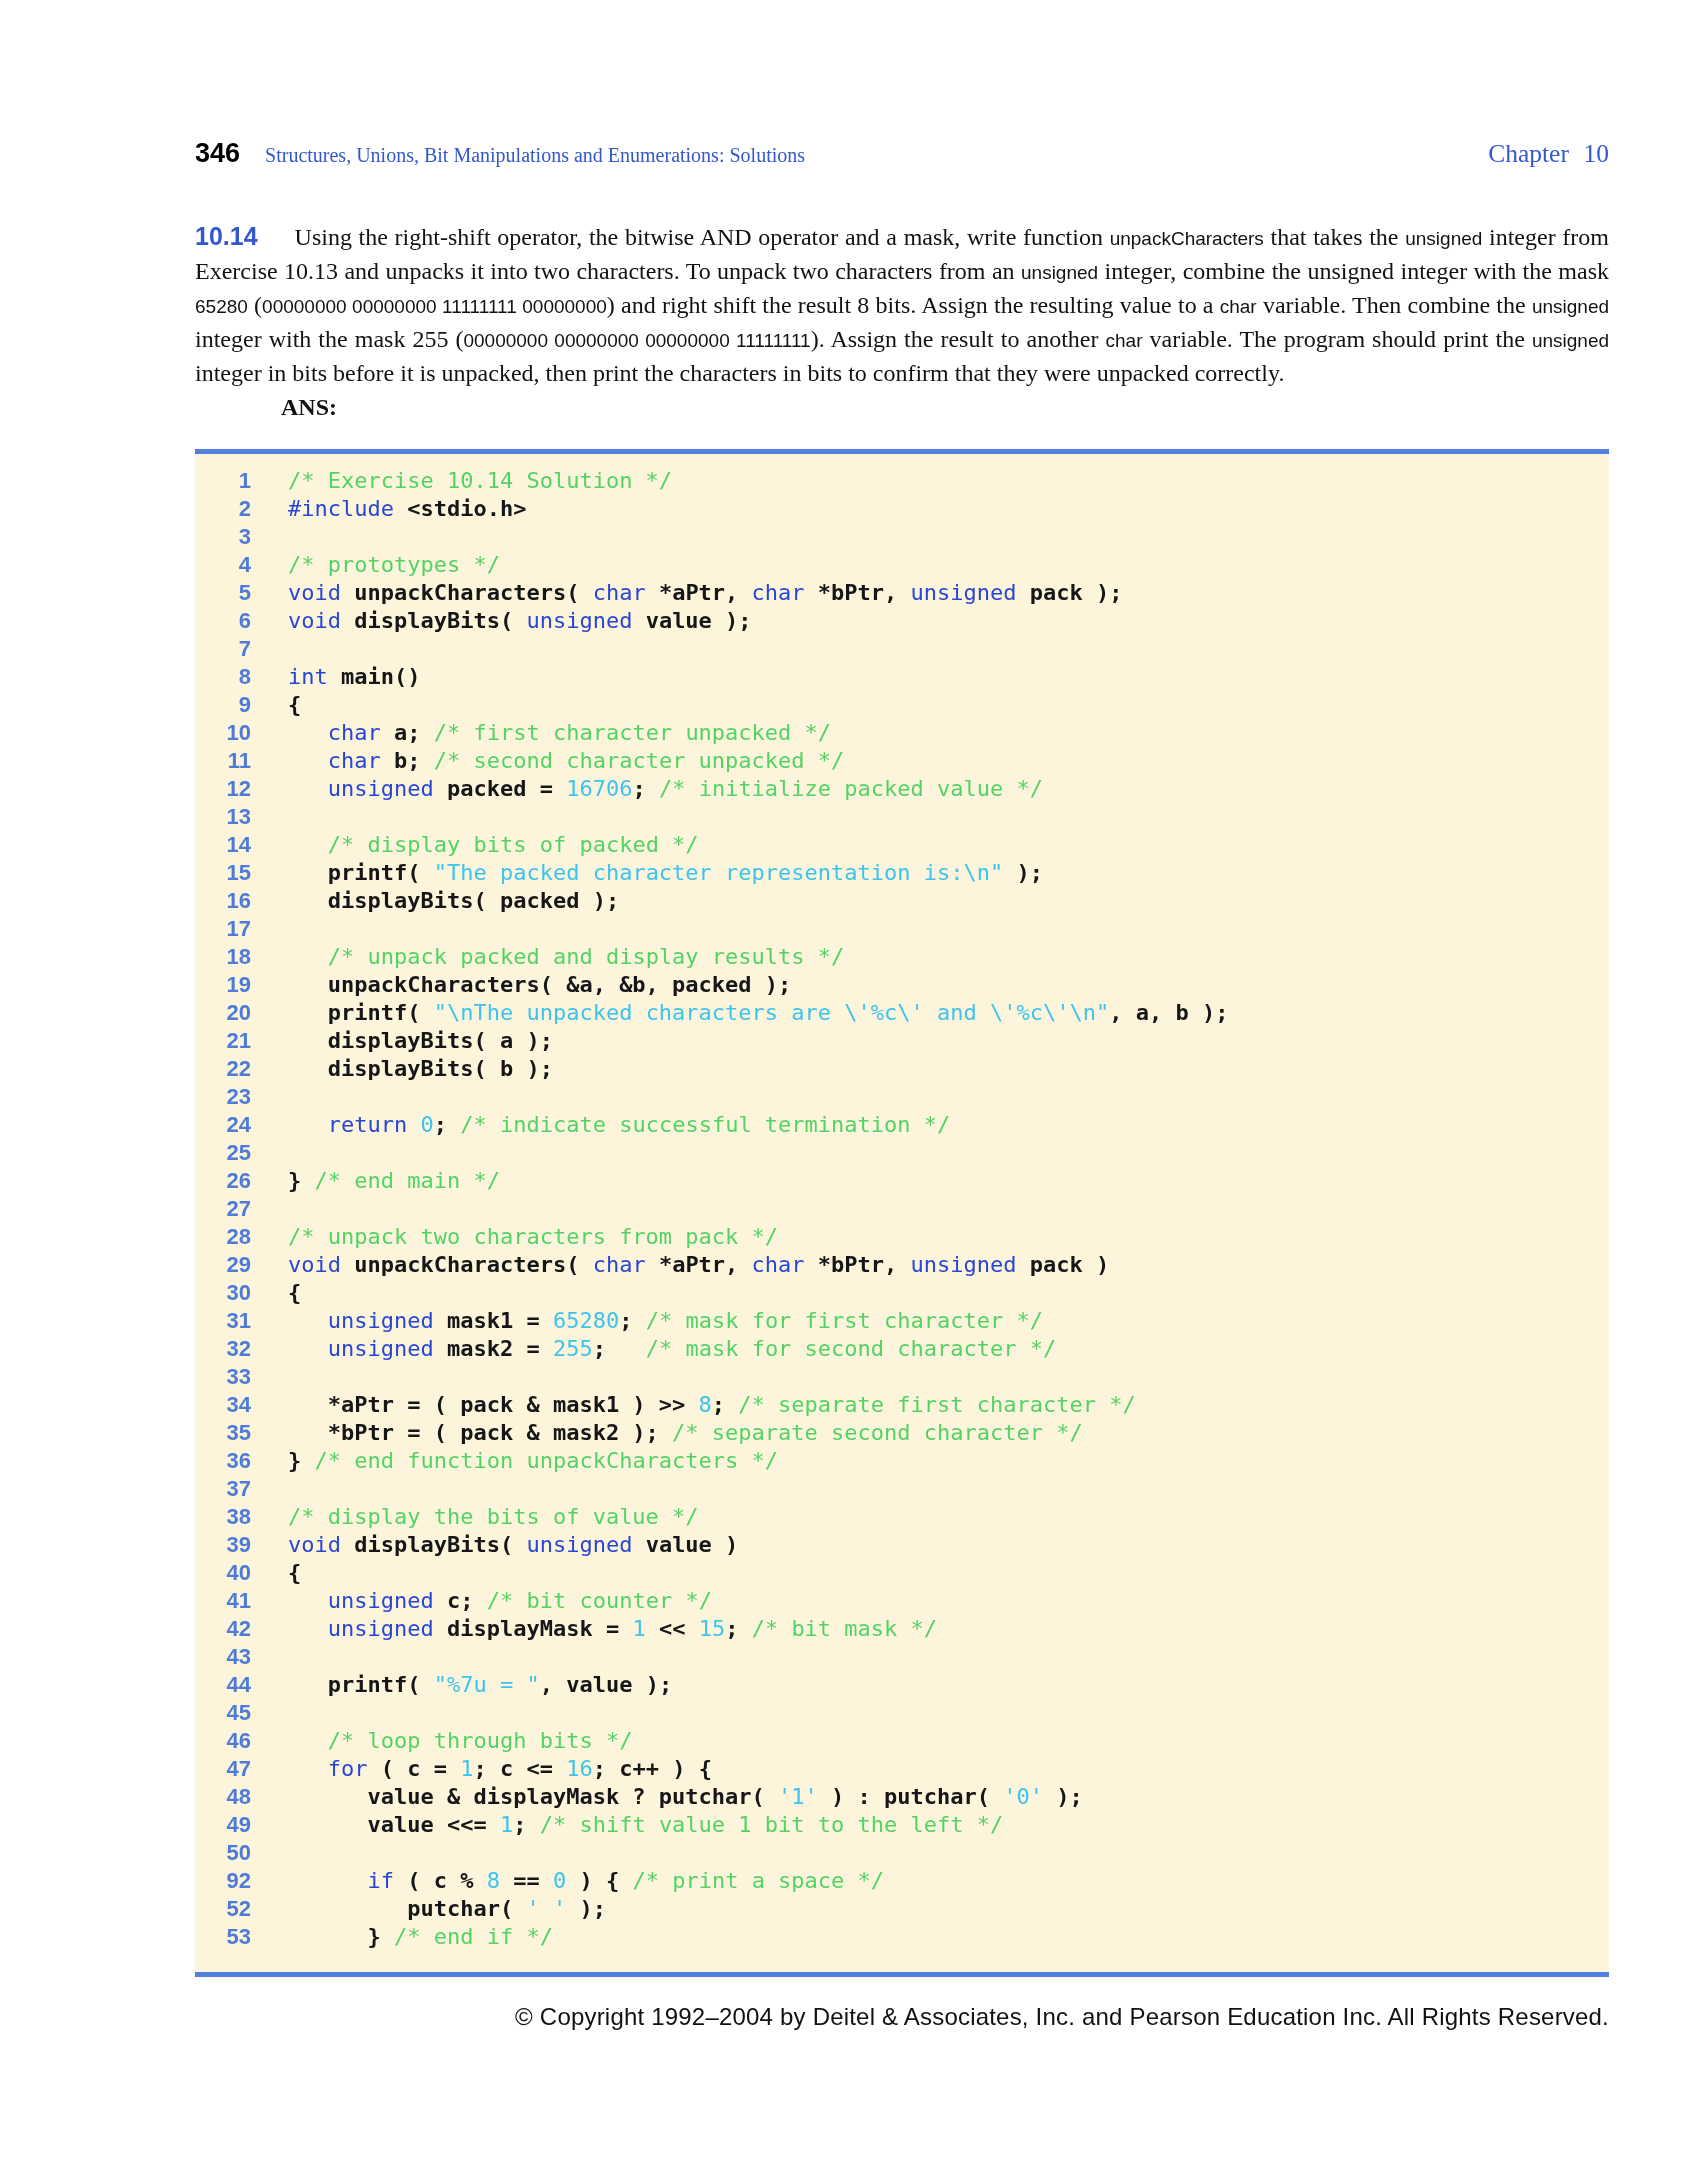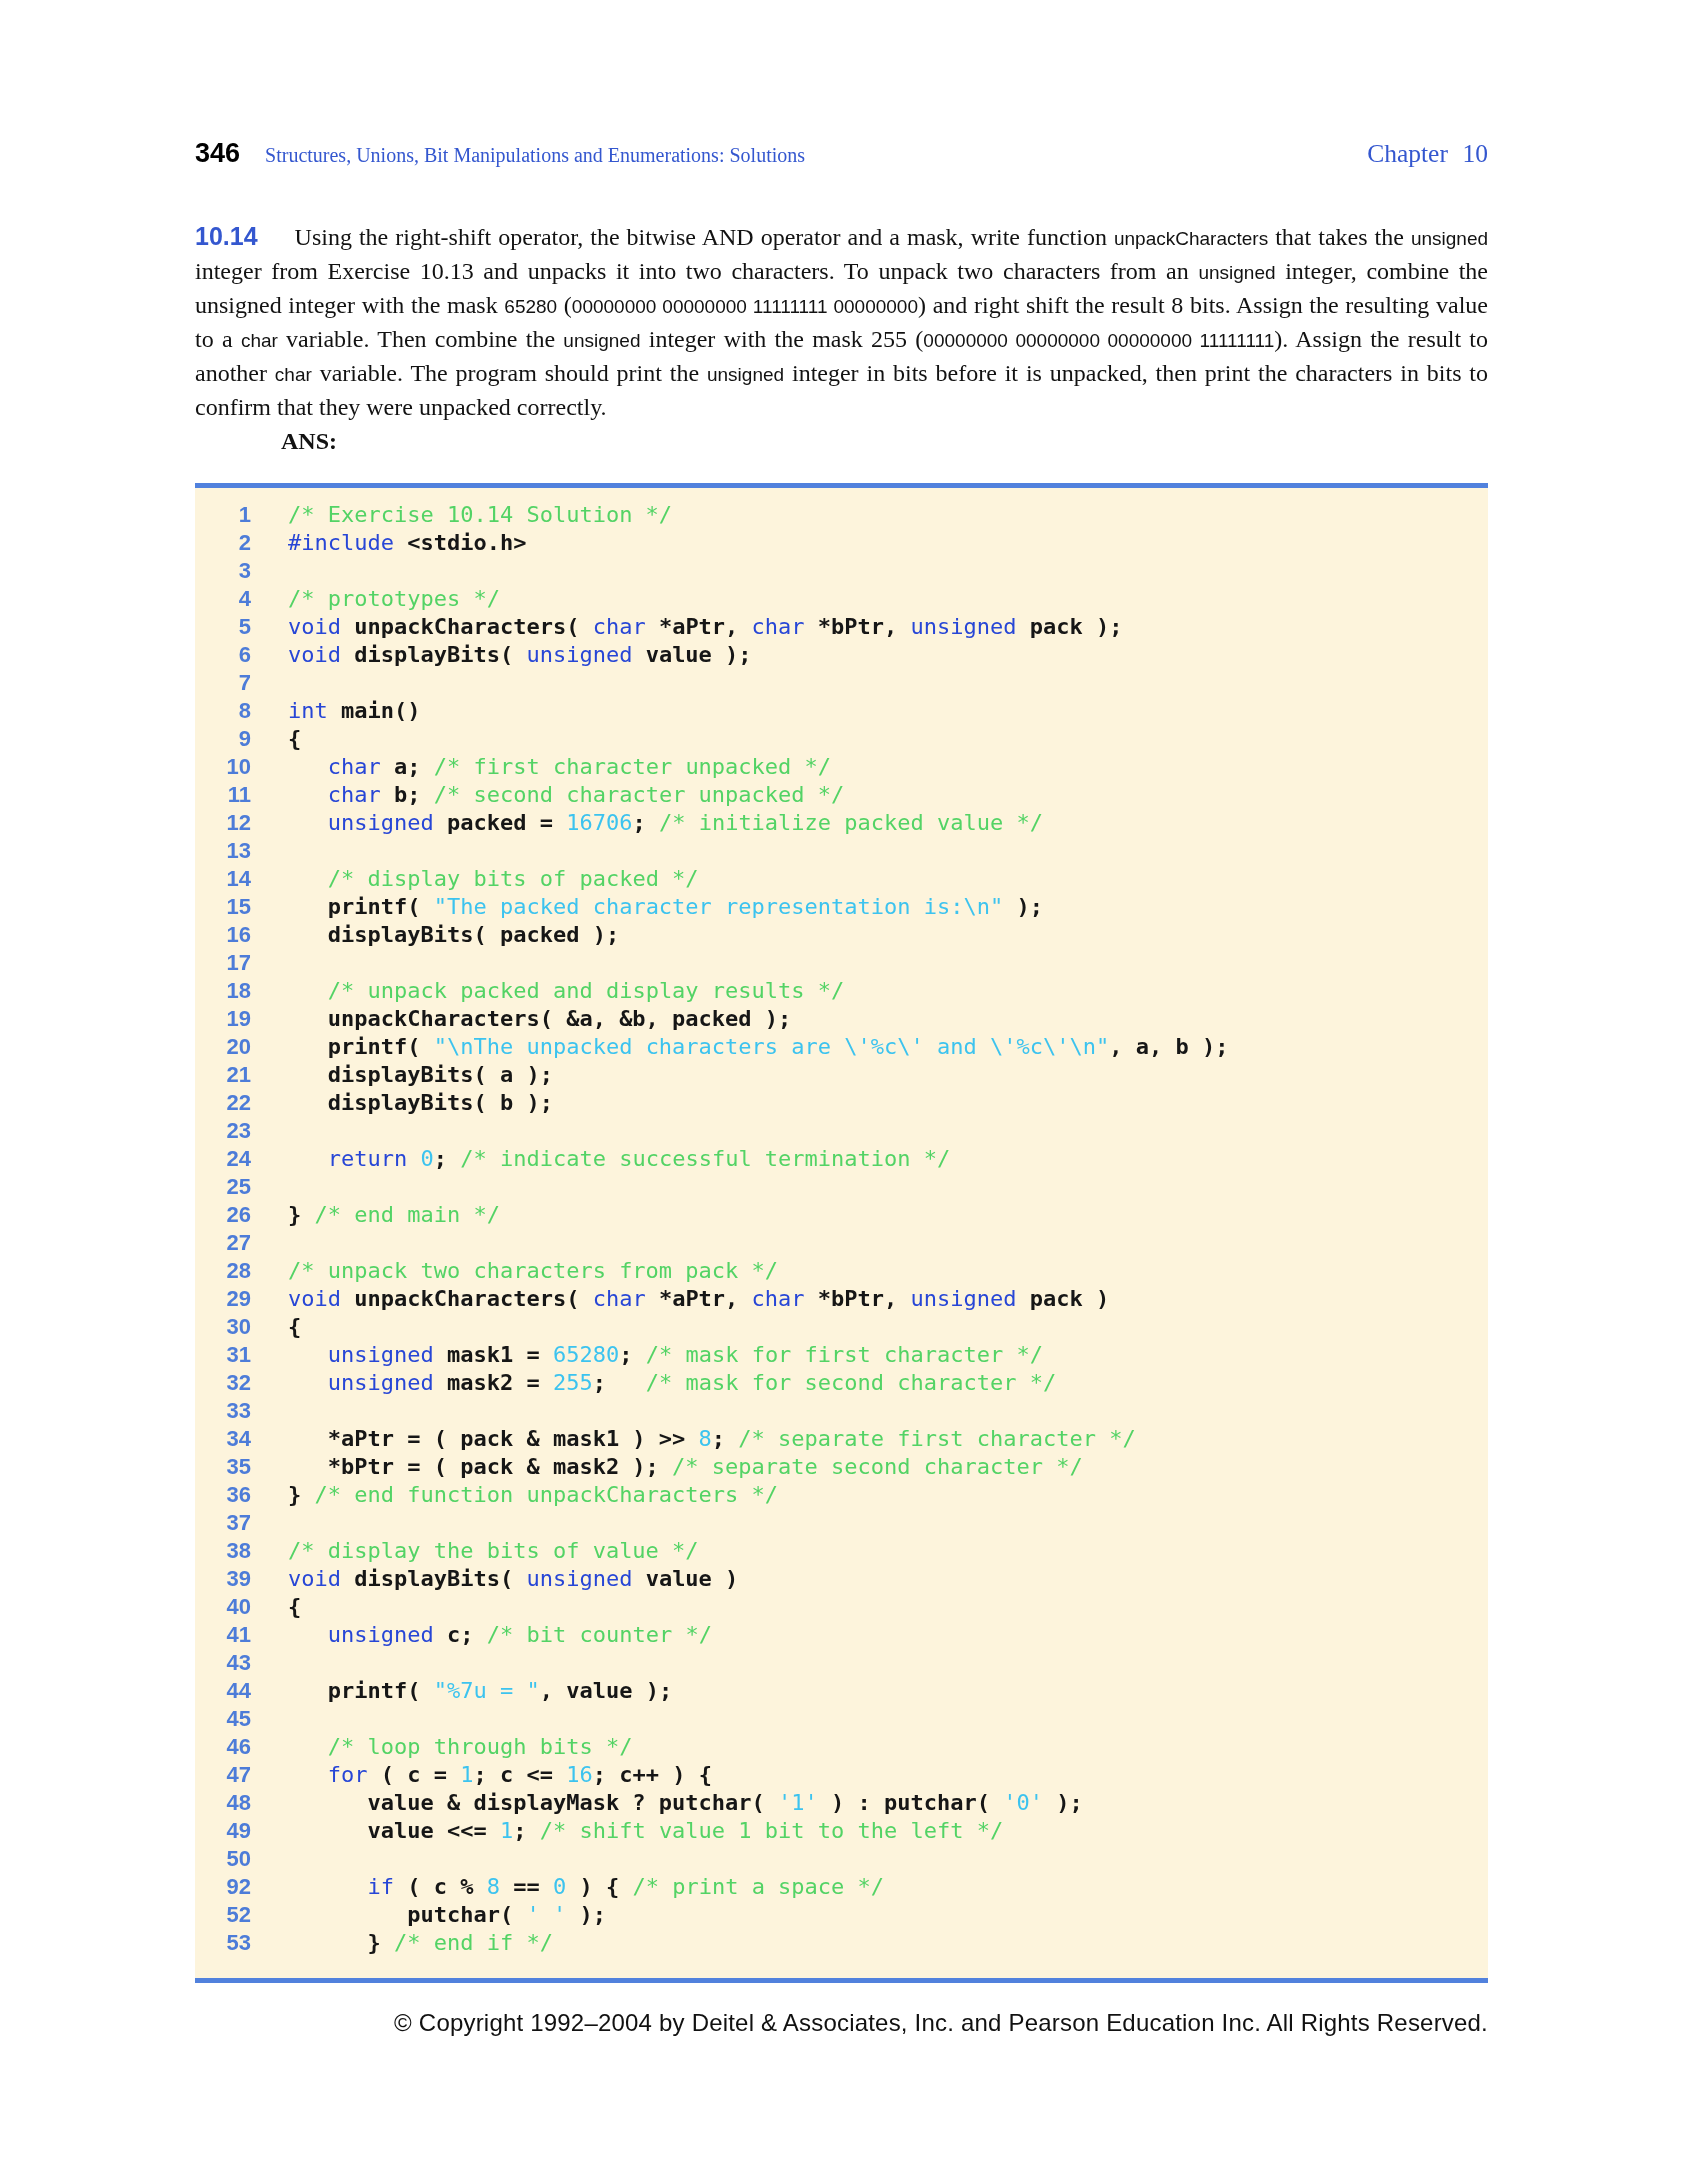--- a/index.html
+++ b/index.html
@@ -7,21 +7,21 @@
     position:relative;
     width:1687px; height:2183px;
     background:var(--page-bg,#ffffff);
     overflow:hidden;
     font-family:"Liberation Serif", serif;
     color:var(--text-black,#121212);
   }
   .content {
     position:absolute;
     left:195px; top:138px;
-    width:1293px;
+    width:1414px;
   }
   
   .header {
     display:flex; align-items:baseline;
     margin-bottom:51px;
   }
   .pagenum {
     font-family:"Liberation Sans", sans-serif;
     font-weight:bold; font-size:27px; color:#000;
   }
@@ -146,20 +146,21 @@
         <div class="code-line"><span class="ln">32</span><span class="ct"><span class="pl">   </span><span class="kw">unsigned</span><span class="pl"> mask2 = </span><span class="li">255</span><span class="pl">;   </span><span class="cm">/* mask for second character */</span></span></div>
         <div class="code-line"><span class="ln">33</span><span class="ct"></span></div>
         <div class="code-line"><span class="ln">34</span><span class="ct"><span class="pl">   *aPtr = ( pack &amp; mask1 ) &gt;&gt; </span><span class="li">8</span><span class="pl">; </span><span class="cm">/* separate first character */</span></span></div>
         <div class="code-line"><span class="ln">35</span><span class="ct"><span class="pl">   *bPtr = ( pack &amp; mask2 ); </span><span class="cm">/* separate second character */</span></span></div>
         <div class="code-line"><span class="ln">36</span><span class="ct"><span class="pl">} </span><span class="cm">/* end function unpackCharacters */</span></span></div>
         <div class="code-line"><span class="ln">37</span><span class="ct"></span></div>
         <div class="code-line"><span class="ln">38</span><span class="ct"><span class="cm">/* display the bits of value */</span></span></div>
         <div class="code-line"><span class="ln">39</span><span class="ct"><span class="kw">void</span><span class="pl"> displayBits( </span><span class="kw">unsigned</span><span class="pl"> value )</span></span></div>
         <div class="code-line"><span class="ln">40</span><span class="ct"><span class="pl">{</span></span></div>
         <div class="code-line"><span class="ln">41</span><span class="ct"><span class="pl">   </span><span class="kw">unsigned</span><span class="pl"> c; </span><span class="cm">/* bit counter */</span></span></div>
+        <div class="code-line"><span class="ln">42</span><span class="ct"><span class="pl">   </span><span class="kw">unsigned</span><span class="pl"> displayMask = </span><span class="li">1</span><span class="pl"> &lt;&lt; </span><span class="li">15</span><span class="pl">; </span><span class="cm">/* bit mask */</span></span></div>
         <div class="code-line"><span class="ln">43</span><span class="ct"></span></div>
         <div class="code-line"><span class="ln">44</span><span class="ct"><span class="pl">   printf( </span><span class="st">"%7u = "</span><span class="pl">, value );</span></span></div>
         <div class="code-line"><span class="ln">45</span><span class="ct"></span></div>
         <div class="code-line"><span class="ln">46</span><span class="ct"><span class="pl">   </span><span class="cm">/* loop through bits */</span></span></div>
         <div class="code-line"><span class="ln">47</span><span class="ct"><span class="pl">   </span><span class="kw">for</span><span class="pl"> ( c = </span><span class="li">1</span><span class="pl">; c &lt;= </span><span class="li">16</span><span class="pl">; c++ ) {</span></span></div>
         <div class="code-line"><span class="ln">48</span><span class="ct"><span class="pl">      value &amp; displayMask ? putchar( </span><span class="st">'1'</span><span class="pl"> ) : putchar( </span><span class="st">'0'</span><span class="pl"> );</span></span></div>
         <div class="code-line"><span class="ln">49</span><span class="ct"><span class="pl">      value &lt;&lt;= </span><span class="li">1</span><span class="pl">; </span><span class="cm">/* shift value 1 bit to the left */</span></span></div>
         <div class="code-line"><span class="ln">50</span><span class="ct"></span></div>
         <div class="code-line"><span class="ln">92</span><span class="ct"><span class="pl">      </span><span class="kw">if</span><span class="pl"> ( c % </span><span class="li">8</span><span class="pl"> == </span><span class="li">0</span><span class="pl"> ) { </span><span class="cm">/* print a space */</span></span></div>
         <div class="code-line"><span class="ln">52</span><span class="ct"><span class="pl">         putchar( </span><span class="st">' '</span><span class="pl"> );</span></span></div>

